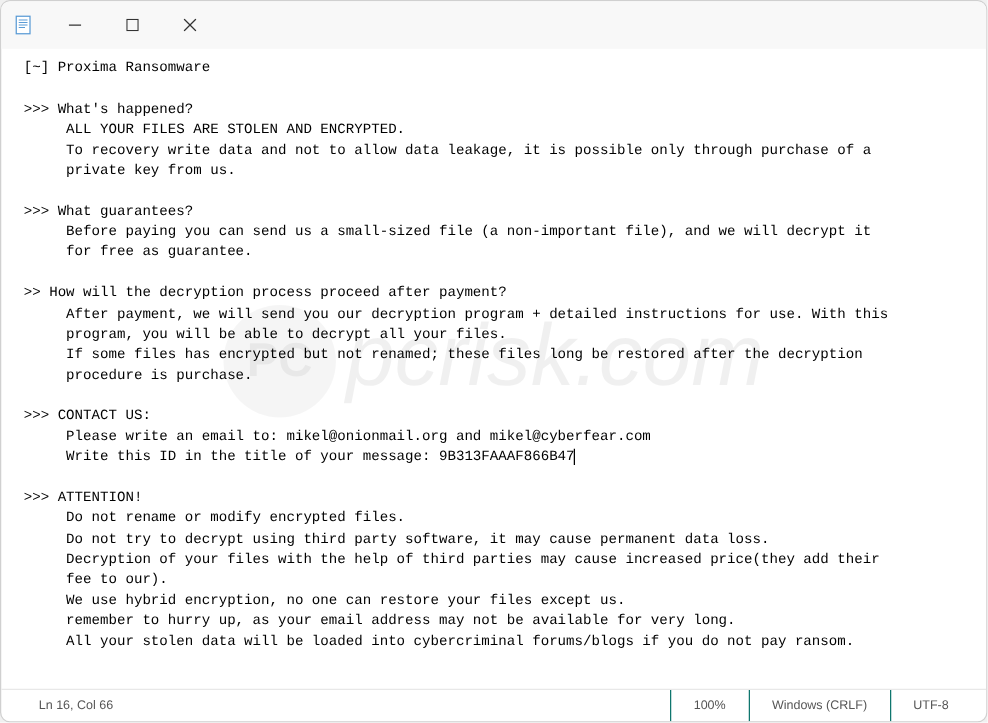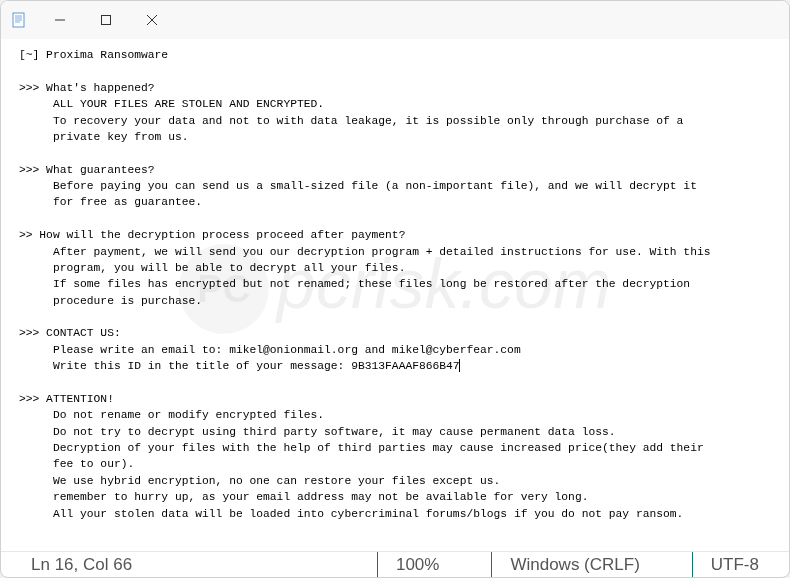--- a/index.html
+++ b/index.html
@@ -96,24 +96,23 @@
       height: 13px;
       background: #000;
       vertical-align: text-bottom;
       margin-left: -1px;
     }
     .statusbar {
       height: 26px;
       border-top: 1px solid #e8e8e8;
       display: flex;
       align-items: center;
-      font-size: 17px;
+      font-size: 10px;
       color: #555;
       padding: 0 12px;
-      gap: 34px;
     }
     .status-left { flex: 0 0 auto; }
     .status-spacer { flex: 1; }
     .status-item {
       padding: 0 18px;
       border-left: 1px solid #0f766e;
       height: 100%;
       display: flex;
       align-items: center;
     }
@@ -180,21 +179,21 @@
           </svg>
       </div>
     </div>
   </div>
 
 
   <div class="editor-area"><span>[~] Proxima Ransomware</span>
 <span></span>
 <span>&gt;&gt;&gt; What's happened?</span>
 <span>     ALL YOUR FILES ARE STOLEN AND ENCRYPTED.</span>
-<span>     To recovery your data and not to with data leakage, it is possible only through purchase of a</span>
+<span>     To recovery write data and not to allow data leakage, it is possible only through purchase of a</span>
 <span>     private key from us.</span>
 <span></span>
 <span>&gt;&gt;&gt; What guarantees?</span>
 <span>     Before paying you can send us a small-sized file (a non-important file), and we will decrypt it</span>
 <span>     for free as guarantee.</span>
 <span></span>
 <span>&gt;&gt; How will the decryption process proceed after payment?</span>
 <span>     After payment, we will send you our decryption program + detailed instructions for use. With this</span>
 <span>     program, you will be able to decrypt all your files.</span>
 <span>     If some files has encrypted but not renamed; these files long be restored after the decryption</span>

